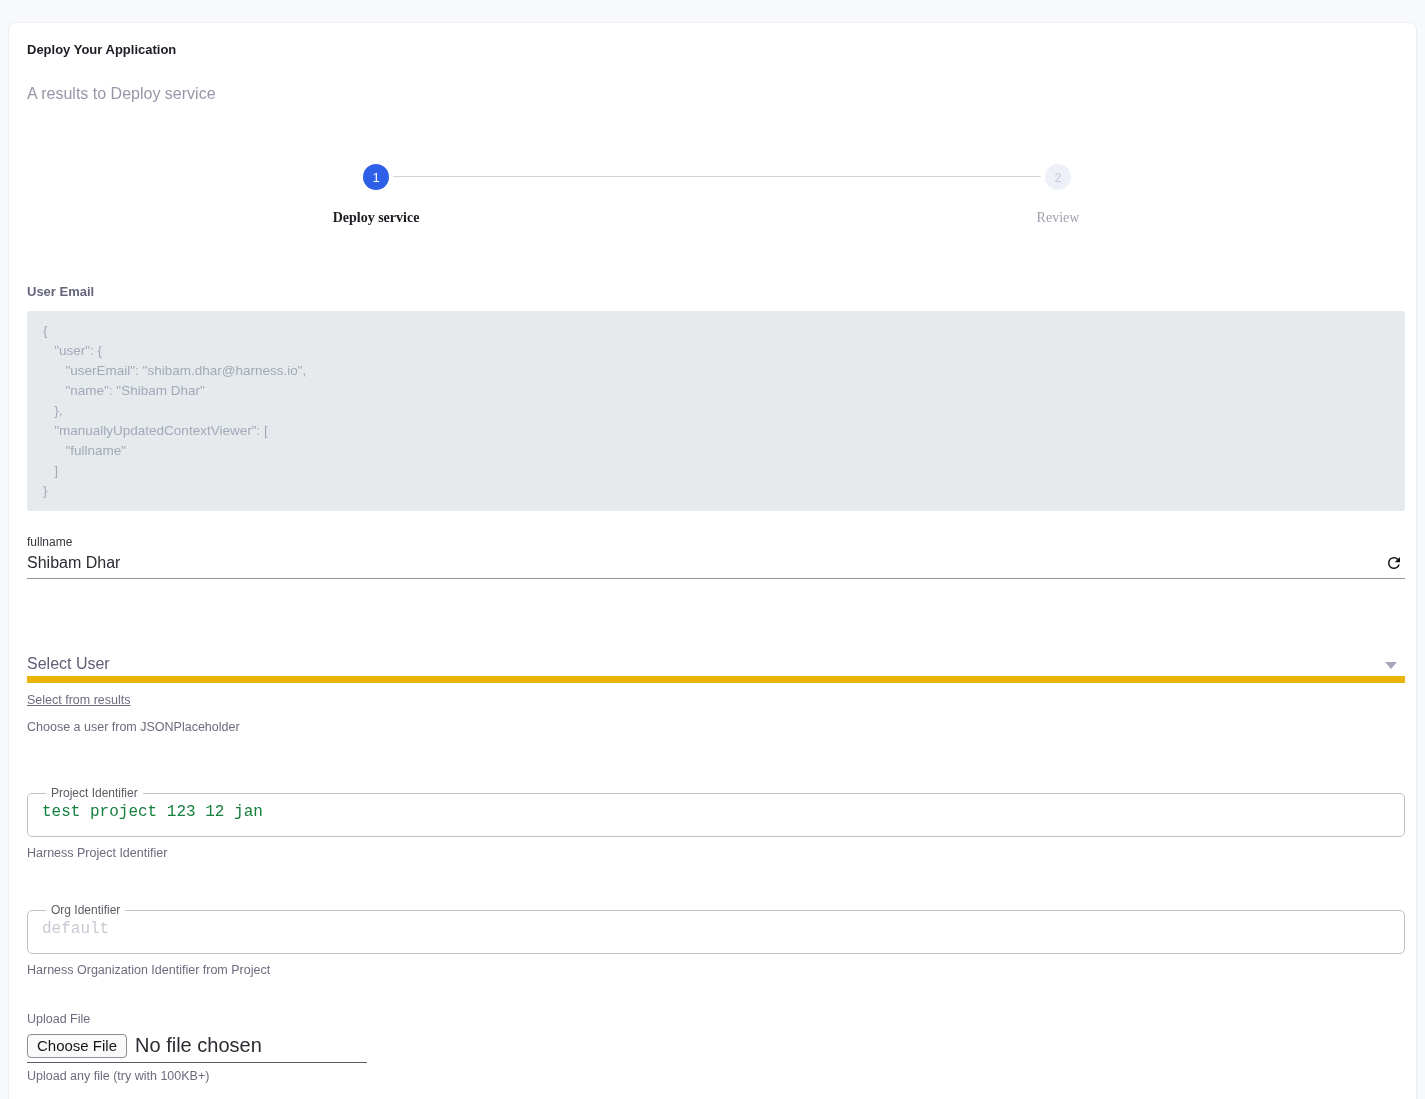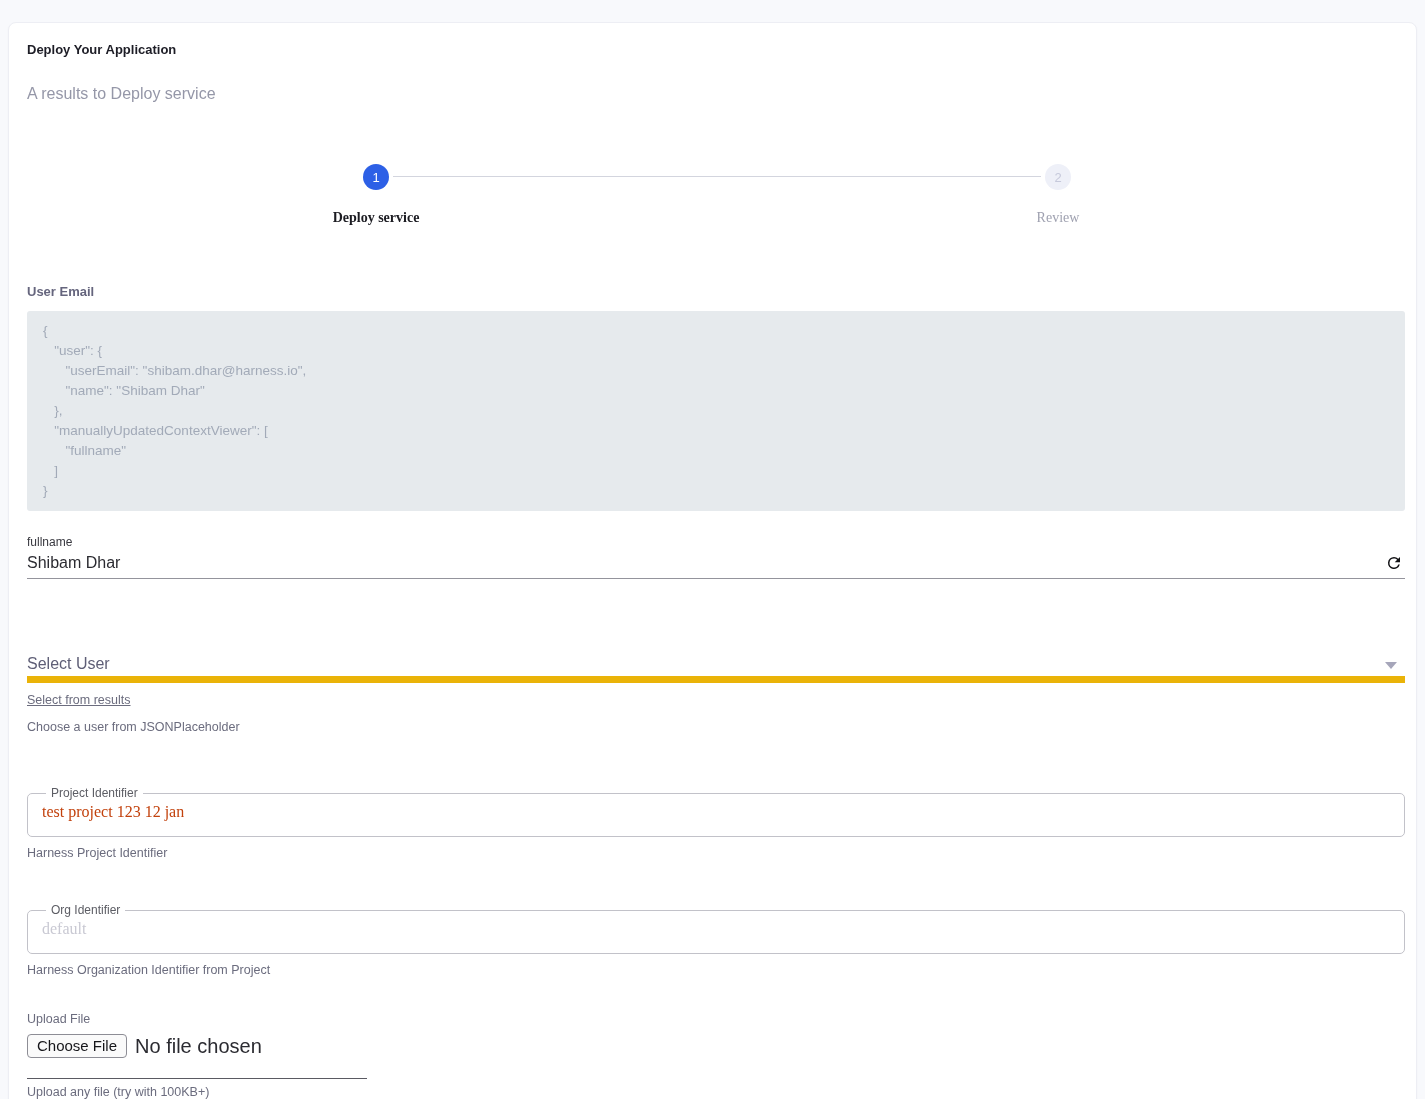--- a/index.html
+++ b/index.html
@@ -57,29 +57,29 @@
   .helper.mt10 { margin-top:10px;text-decoration:underline; }
   .helper.mt13 { margin-top:13px; }
 
   
   fieldset.outlined { margin-top:53px; border:1px solid #c2c2c9; border-radius:5px;
     padding:0 12px 8px; }
   fieldset.outlined.org { margin-top:44px; }
   fieldset.outlined legend { margin-left:6px; padding:0 5px; font-size:12px;
     line-height:13px; color:#5c5d64; }
   fieldset.outlined input { width:100%; border:none; outline:none; font-size:16px;
-    line-height:20px; color:#c2410c; font-family:Liberation Serif, serif; padding:2px 2px 6px;
+    line-height:20px; color:#15803d; font-family:Liberation Mono, monospace; padding:2px 2px 6px;
     background:transparent; }
   fieldset.outlined input::placeholder { color:#c9c9d3; opacity:1; }
   .field-helper { margin-top:9px; font-size:12.5px; line-height:14px; color:#6b6c7e; }
 
   
   .upload-label { margin-top:35px; font-size:12.5px; line-height:14px; color:#6b6c7e; }
-  .file-row { margin-top:8px; width:340px; display:flex; align-items:center;
-    border-bottom:1px solid #5a5a62; padding-bottom:20px; }
+  .file-row { margin-top:8px; width:340px; display:flex; align-items:flex-start;
+    border-bottom:1px solid #5a5a62; padding-bottom:4px; }
   .choose-file-btn { font-family:inherit; font-size:15px; color:#16161a;
     background:#fafafa; border:1px solid #8d8d95; border-radius:4px;
     padding:1px 9px 2px; line-height:19px; cursor:pointer; }
   .file-status { margin-left:8px; font-size:20px; color:#2b2b31; }
 </style>
 </head>
 <body>
 
 <div class="card">
   <div class="content">

